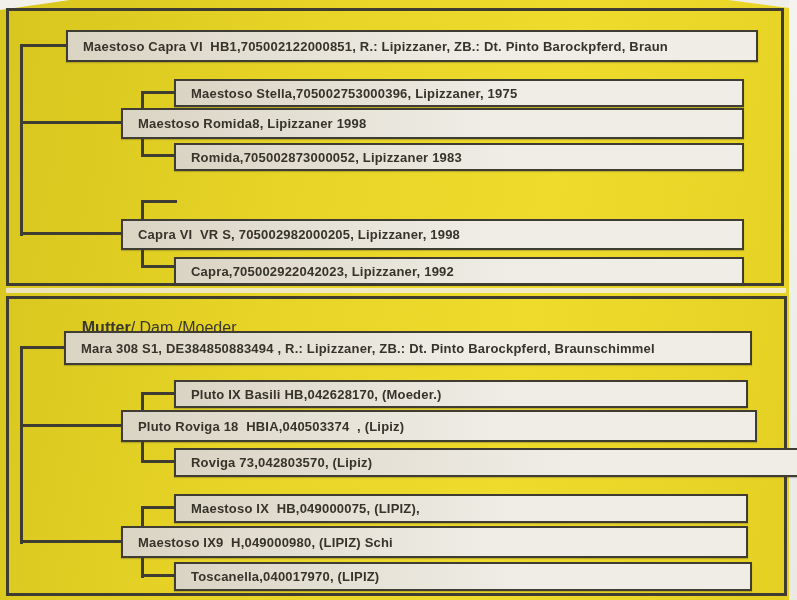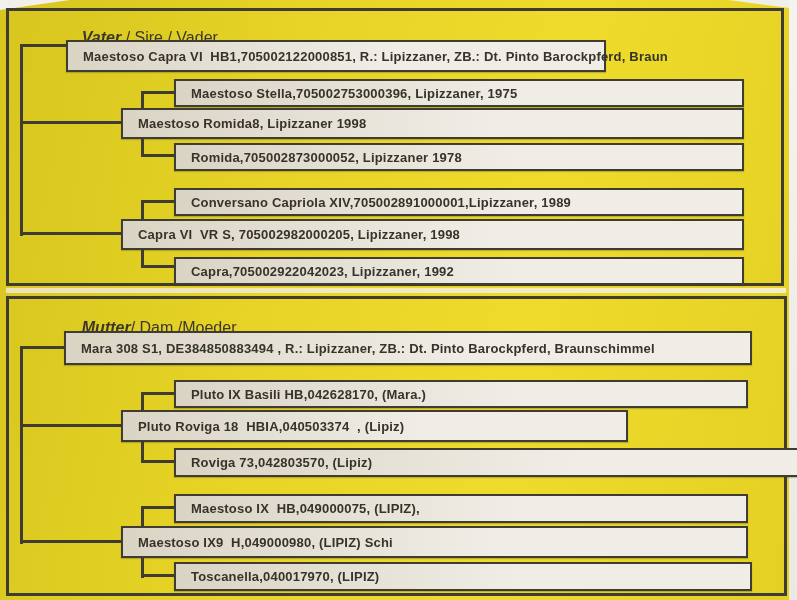--- a/index.html
+++ b/index.html
@@ -11,21 +11,21 @@
   .paper-edge-right{position:absolute;left:789px;top:0;width:8px;height:600px;
     background:linear-gradient(180deg,#f5f3ef,#ebe9e2);}
   .paper-corner-tl{position:absolute;left:0;top:0;width:70px;height:10px;background:#f2f0ea;
     clip-path:polygon(0 0,100% 0,0 100%);}
   .paper-corner-tr{position:absolute;left:728px;top:0;width:61px;height:8px;background:#f0eee8;
     clip-path:polygon(0 0,100% 0,100% 100%);}
   .fold{position:absolute;left:6px;top:288px;width:780px;height:5px;
     background:linear-gradient(90deg,#efe9d2,#f7f3e3);opacity:.85;}
   .section{position:absolute;border:3px solid #3f3c32;box-sizing:border-box;}
   .hdr{position:absolute;font-size:16px;color:#3a372e;white-space:pre;}
-  .hdr-bold{font-weight:bold;font-style:italic;}
+  .hdr-bold{font-weight:bold;}
   .pbox{
     position:absolute;box-sizing:border-box;z-index:2;
     background:linear-gradient(90deg,#dad4c4,#efede6 60%);
     border:2px solid #3f3c33;
     display:flex;align-items:center;padding-left:15px;
     font-weight:bold;font-size:13px;letter-spacing:.2px;color:#36332a;
     white-space:pre;box-shadow:0 1px 1px rgba(60,55,30,.25);
   }
   .cline{position:absolute;background:#3f3c32;z-index:1;}
 </style>
@@ -49,27 +49,26 @@
   <div class="cline" style="left:20px;top:44px;width:3px;height:192px;"></div>
   <div class="cline" style="left:20px;top:121px;width:103px;height:3px;"></div>
   <div class="cline" style="left:20px;top:232px;width:103px;height:3px;"></div>
   <div class="cline" style="left:141px;top:91px;width:3px;height:66px;"></div>
   <div class="cline" style="left:141px;top:91px;width:36px;height:3px;"></div>
   <div class="cline" style="left:141px;top:154px;width:36px;height:3px;"></div>
   <div class="cline" style="left:141px;top:200px;width:3px;height:68px;"></div>
   <div class="cline" style="left:141px;top:200px;width:36px;height:3px;"></div>
   <div class="cline" style="left:141px;top:265px;width:36px;height:3px;"></div>
 
-  <div class="pbox" style="left:66px;top:40px;width:540px;height:32px;">Maestoso Capra VI  HB1,705002122000851, R.: Lipizzaner, ZB.: Dt. Pinto Barockpferd, Braun</div>
+  <div class="pbox" style="left:66px;top:30px;width:692px;height:32px;">Maestoso Capra VI  HB1,705002122000851, R.: Lipizzaner, ZB.: Dt. Pinto Barockpferd, Braun</div>
 
   <div class="pbox" style="left:174px;top:79px;width:570px;height:28px;">Maestoso Stella,705002753000396, Lipizzaner, 1975</div>
   <div class="pbox" style="left:121px;top:108px;width:623px;height:31px;">Maestoso Romida8, Lipizzaner 1998</div>
-  <div class="pbox" style="left:174px;top:143px;width:570px;height:28px;">Romida,705002873000052, Lipizzaner 1978</div>
+  <div class="pbox" style="left:174px;top:143px;width:570px;height:28px;">Romida,705002873000052, Lipizzaner 1983</div>
 
-  <div class="pbox" style="left:174px;top:188px;width:570px;height:28px;">Conversano Capriola XIV,705002891000001,Lipizzaner, 1989</div>
   <div class="pbox" style="left:121px;top:219px;width:623px;height:31px;">Capra VI  VR S, 705002982000205, Lipizzaner, 1998</div>
   <div class="pbox" style="left:174px;top:257px;width:570px;height:28px;">Capra,705002922042023, Lipizzaner, 1992</div>
 
   <div class="section" style="left:6px;top:296px;width:781px;height:300px;"></div>
 
   <div class="hdr" style="left:64px;top:301px;">
     <span class="hdr-bold">Mutter</span><span>/ Dam /Moeder</span>
   </div>
 
   <div class="cline" style="left:20px;top:346px;width:46px;height:3px;"></div>
@@ -78,21 +77,21 @@
   <div class="cline" style="left:20px;top:540px;width:103px;height:3px;"></div>
   <div class="cline" style="left:141px;top:392px;width:3px;height:71px;"></div>
   <div class="cline" style="left:141px;top:392px;width:36px;height:3px;"></div>
   <div class="cline" style="left:141px;top:460px;width:36px;height:3px;"></div>
   <div class="cline" style="left:141px;top:506px;width:3px;height:72px;"></div>
   <div class="cline" style="left:141px;top:506px;width:36px;height:3px;"></div>
   <div class="cline" style="left:141px;top:574px;width:36px;height:3px;"></div>
 
   <div class="pbox" style="left:64px;top:331px;width:688px;height:34px;">Mara 308 S1, DE384850883494 , R.: Lipizzaner, ZB.: Dt. Pinto Barockpferd, Braunschimmel</div>
 
-  <div class="pbox" style="left:174px;top:380px;width:574px;height:28px;">Pluto IX Basili HB,042628170, (Mara.)</div>
-  <div class="pbox" style="left:121px;top:410px;width:507px;height:32px;">Pluto Roviga 18  HBIA,040503374  , (Lipiz)</div>
+  <div class="pbox" style="left:174px;top:380px;width:574px;height:28px;">Pluto IX Basili HB,042628170, (Moeder.)</div>
+  <div class="pbox" style="left:121px;top:410px;width:636px;height:32px;">Pluto Roviga 18  HBIA,040503374  , (Lipiz)</div>
   <div class="pbox" style="left:174px;top:448px;width:664px;height:29px;">Roviga 73,042803570, (Lipiz)</div>
 
   <div class="pbox" style="left:174px;top:494px;width:574px;height:29px;">Maestoso IX  HB,049000075, (LIPIZ),</div>
   <div class="pbox" style="left:121px;top:526px;width:627px;height:32px;">Maestoso IX9  H,049000980, (LIPIZ) Schi</div>
   <div class="pbox" style="left:174px;top:562px;width:578px;height:29px;">Toscanella,040017970, (LIPIZ)</div>
 
 </div>
 
 </body></html>

